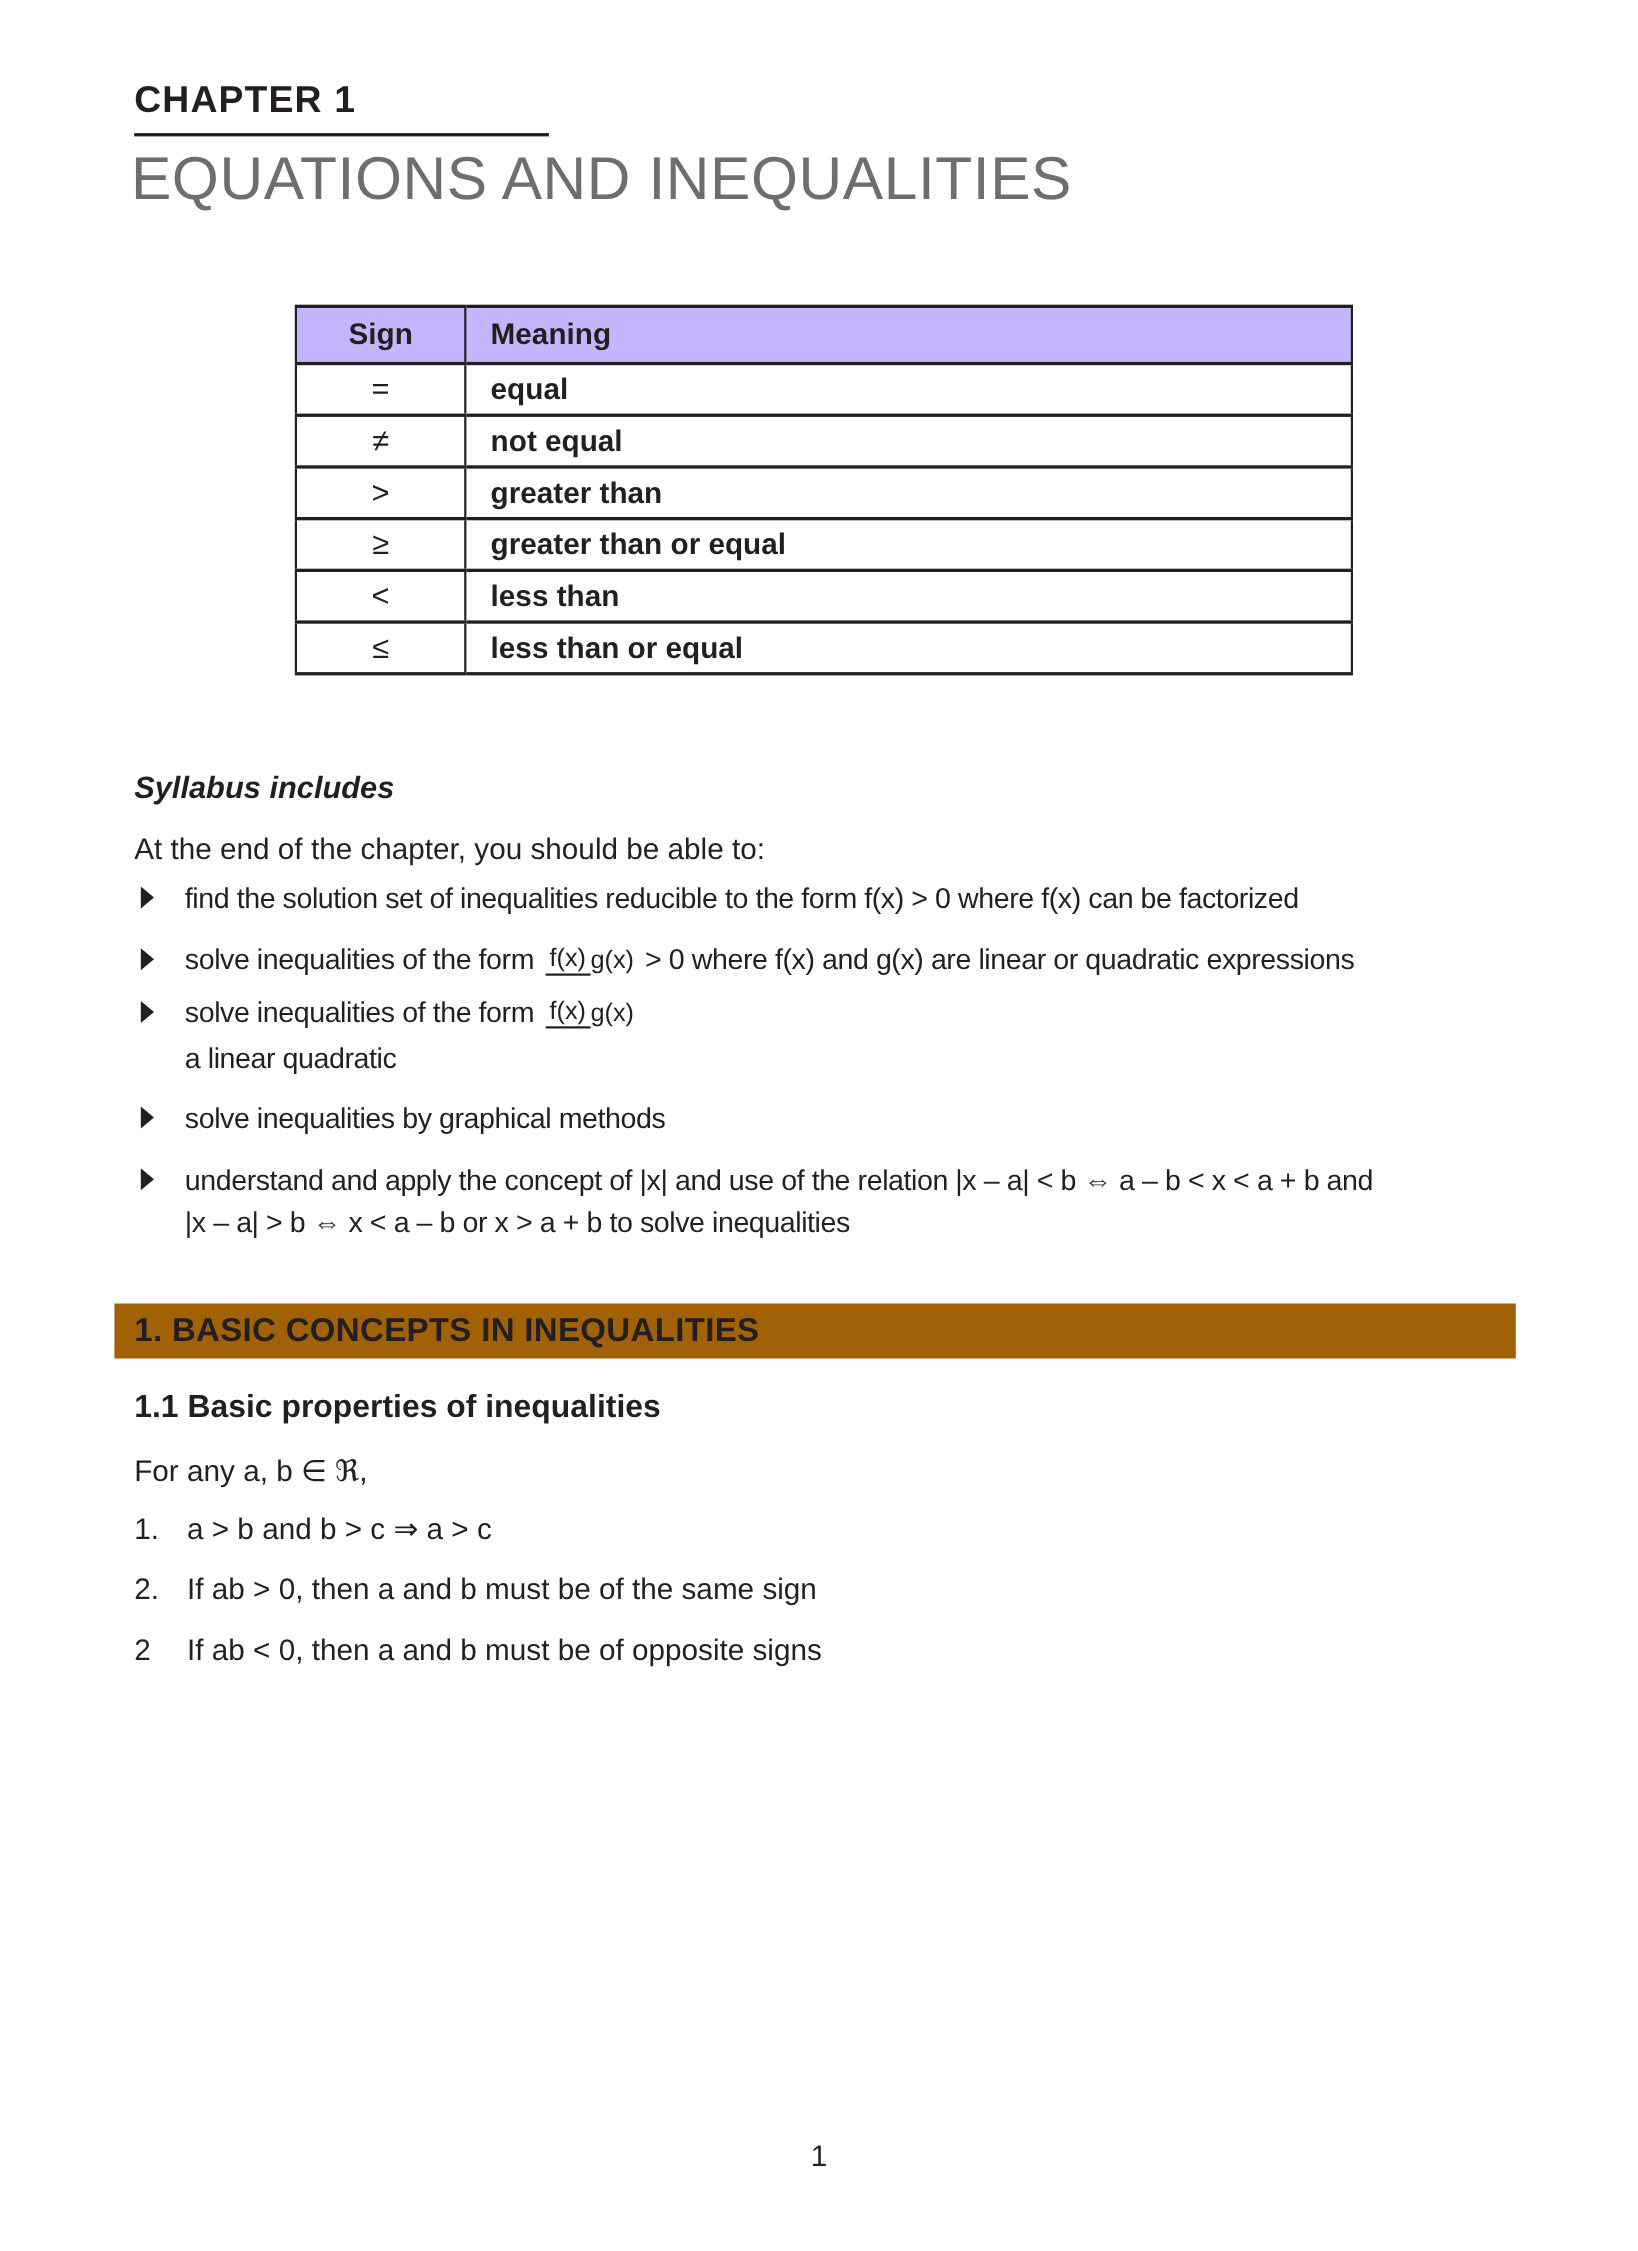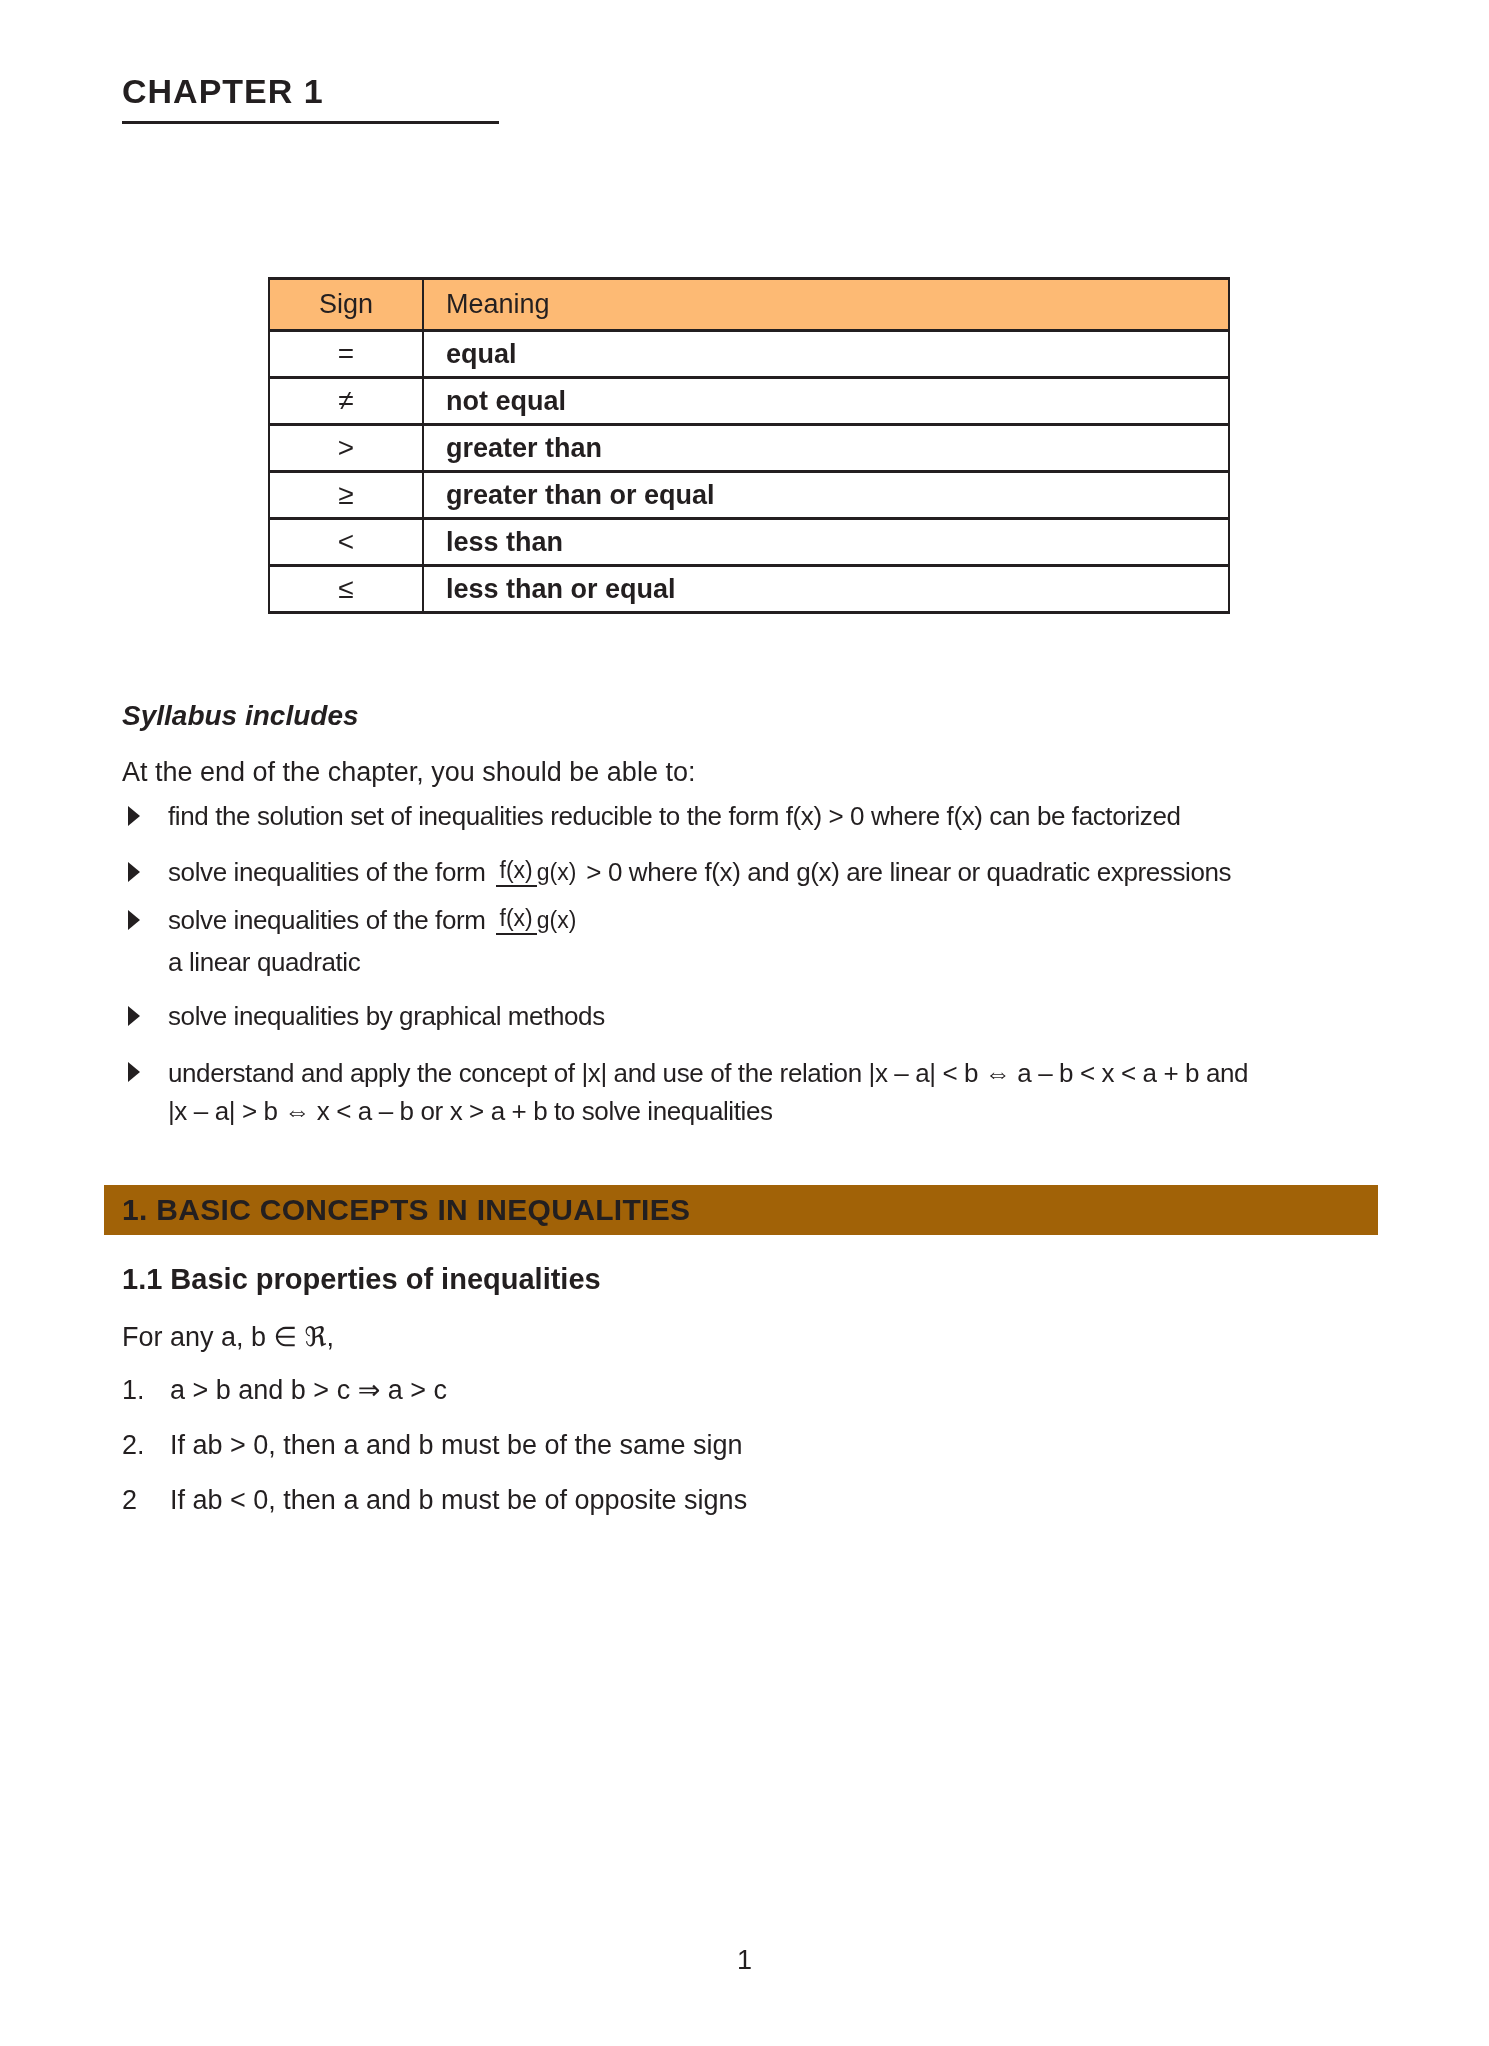--- a/index.html
+++ b/index.html
@@ -32,21 +32,21 @@
     border-collapse:collapse;
     background:#ffffff;
   }
   .sign-table th, .sign-table td {
     border-style:solid; border-color:#231f20;
     border-left-width:2px; border-right-width:2px;
     border-top-width:3px; border-bottom-width:3px;
     font-size:27px;
   }
   .sign-table th {
-    background:#fdba74; height:52px; font-weight:400; text-align:left;
+    background:#c4b5fd; height:52px; font-weight:700; text-align:left;
   }
   .sign-table th.col-sign { width:154px; text-align:center; }
   .sign-table th.col-meaning { width:806px; padding-left:22px; }
   .sign-table td { height:47px; }
   .sign-table td.cell-sign { text-align:center; font-size:28px; }
   .sign-table td.cell-meaning { font-weight:700; padding-left:22px; }
 
   
   .syllabus-heading {
     position:absolute; left:122px; top:700px;
@@ -107,20 +107,21 @@
     position:absolute; left:0; right:0; top:1945px;
     text-align:center; font-size:27px;
   }
 </style>
 </head>
 <body>
 
 <div class="page">
 
   <div class="chapter-label">CHAPTER 1</div>
+  <h1 class="page-title">EQUATIONS AND INEQUALITIES</h1>
 
   <table class="sign-table">
     <thead>
       <tr>
         <th class="col-sign">Sign</th>
         <th class="col-meaning">Meaning</th>
       </tr>
     </thead>
     <tbody>
       <tr>

